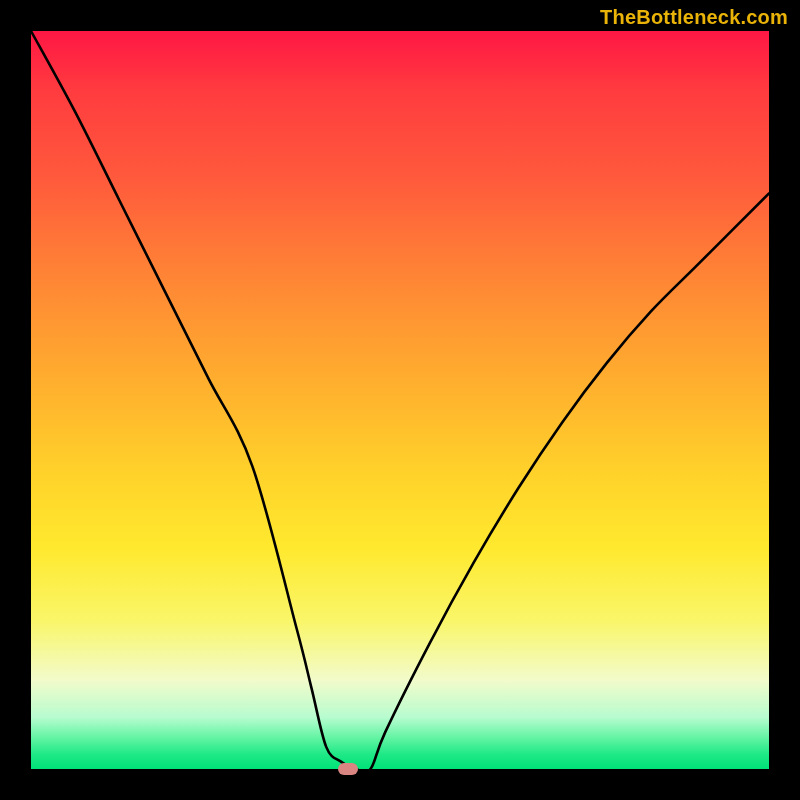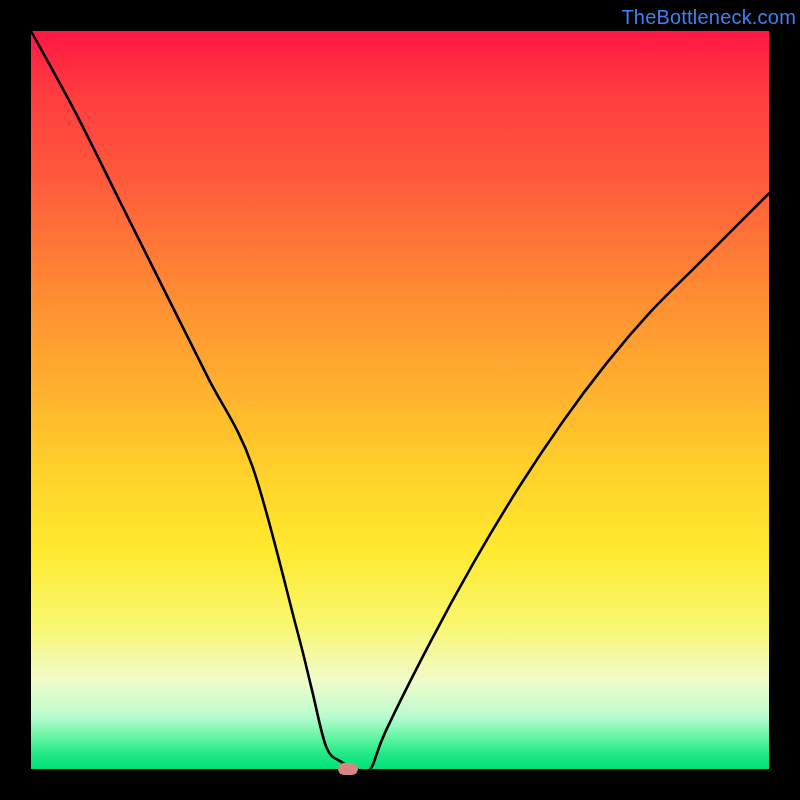--- a/index.html
+++ b/index.html
@@ -52,25 +52,26 @@
   .marker {
     position: absolute;
     width: 20px;
     height: 12px;
     border-radius: 6px;
     transform: translate(-50%, -50%);
   }
   .watermark {
     position: absolute;
     top: 6px;
-    right: 4px;
-    color: #3b82f6;
+    right: 12px;
+    color: #eab308;
     font-size: 20px;
     letter-spacing: 0.2px;
     user-select: none;
+    font-weight: bold;
   }
 </style>
 </head>
 <body>
 
 <div class="stage">
   <div class="plot-area">
     <svg class="curve" viewBox="0 0 738 738" preserveAspectRatio="none">
       <path id="curve-path" d="M 0.00 0.00 C 7.38 13.53, 29.52 52.89, 44.28 81.18 C 59.04 109.47, 73.80 140.22, 88.56 169.74 C 103.32 199.26, 118.08 228.78, 132.84 258.30 C 147.60 287.82, 162.36 317.34, 177.12 346.86 C 191.88 376.38, 206.64 393.60, 221.40 435.42 C 236.16 477.24, 255.84 560.88, 265.68 597.78 C 275.52 634.68, 275.52 637.14, 280.44 656.82 C 285.36 676.50, 290.28 703.56, 295.20 715.86 C 300.12 728.16, 305.04 726.93, 309.96 730.62 C 314.88 734.31, 319.80 736.77, 324.72 738.00 C 329.64 739.23, 334.56 744.15, 339.48 738.00 C 344.40 731.85, 344.40 722.01, 354.24 701.10 C 364.08 680.19, 383.76 640.83, 398.52 612.54 C 413.28 584.25, 428.04 557.19, 442.80 531.36 C 457.56 505.53, 472.32 480.93, 487.08 457.56 C 501.84 434.19, 516.60 412.05, 531.36 391.14 C 546.12 370.23, 560.88 350.55, 575.64 332.10 C 590.40 313.65, 605.16 296.43, 619.92 280.44 C 634.68 264.45, 649.44 250.92, 664.20 236.16 C 678.96 221.40, 696.18 204.18, 708.48 191.88 C 720.78 179.58, 733.08 167.28, 738.00 162.36" fill="none" stroke="#000" stroke-width="2.6" stroke-linecap="round" stroke-linejoin="round"></path>
     </svg>

